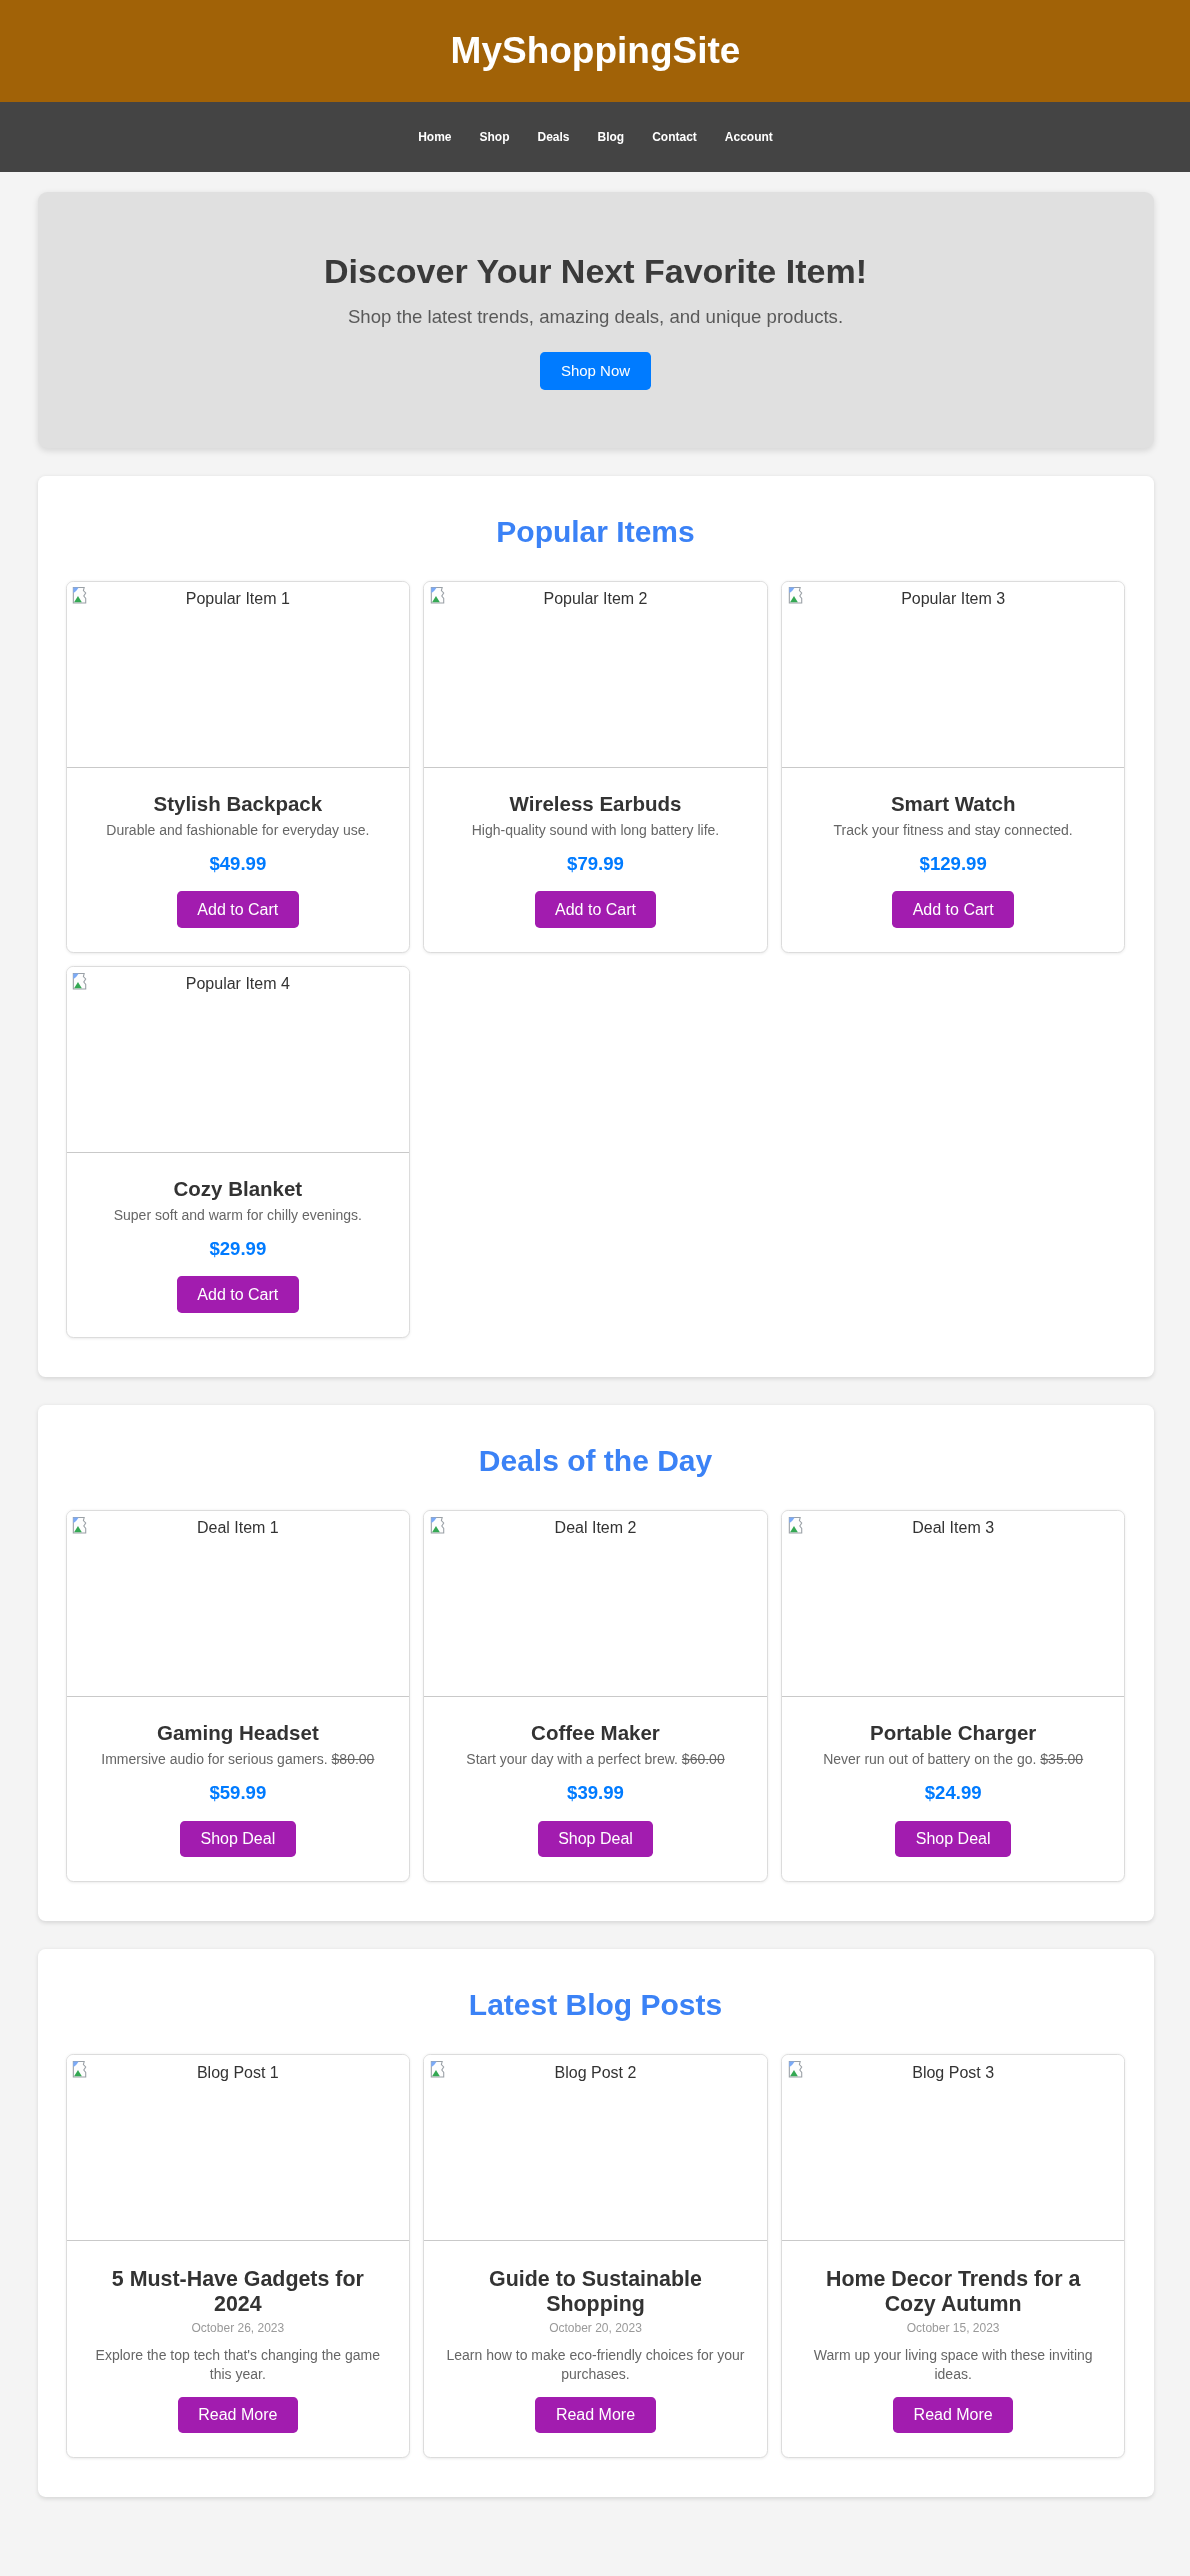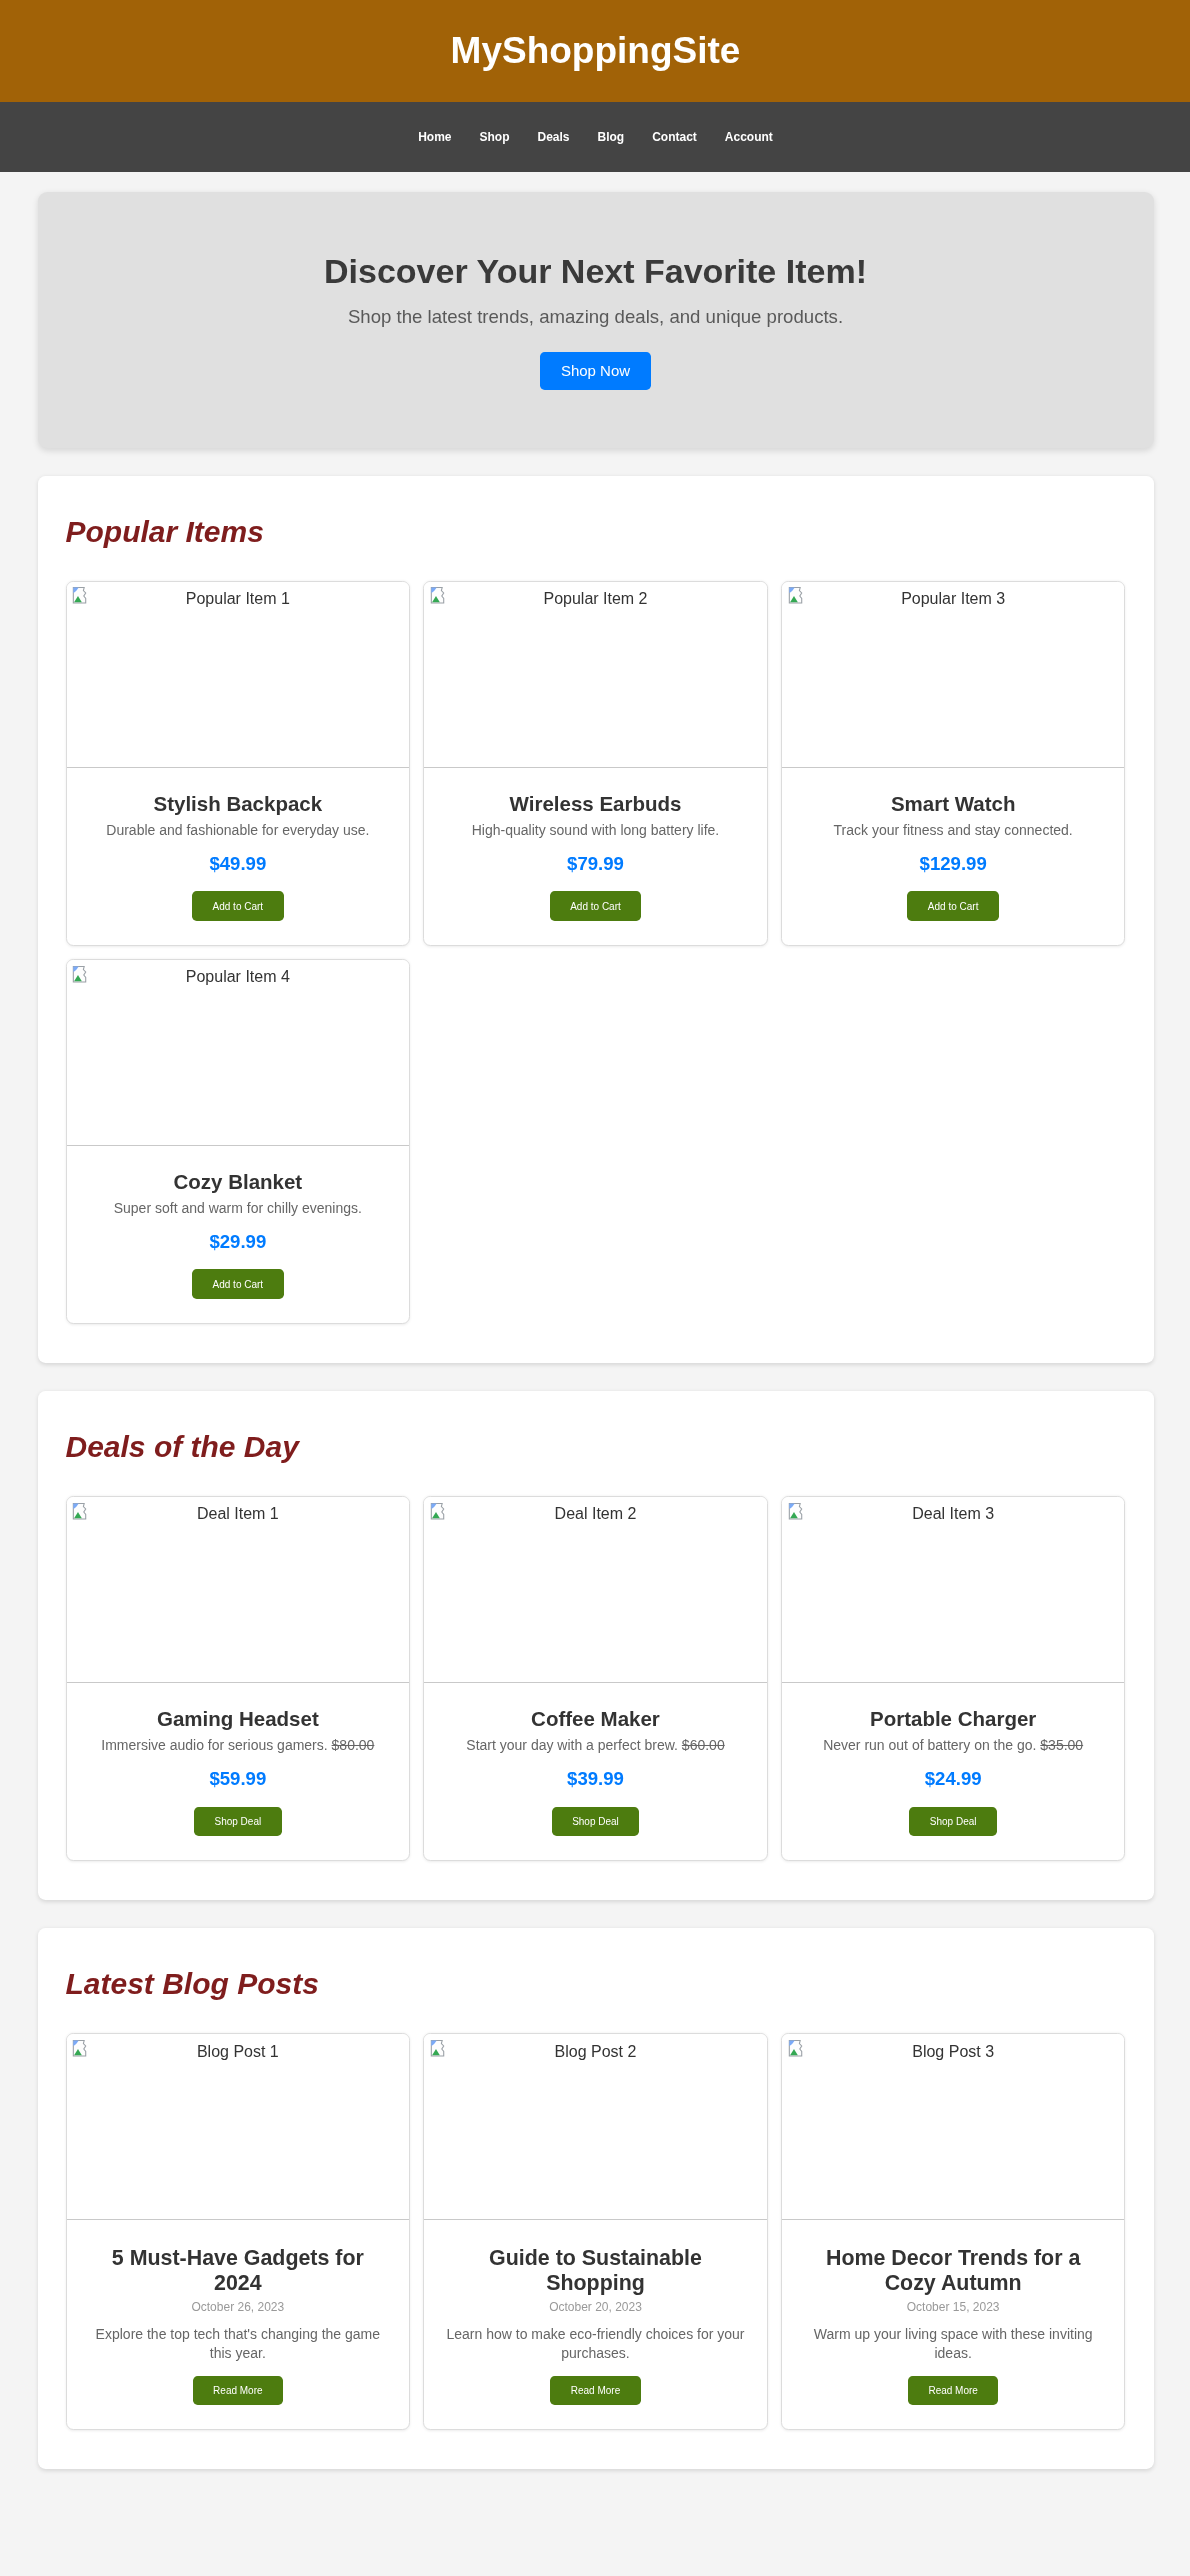--- a/index.html
+++ b/index.html
@@ -47,23 +47,22 @@
     font-family: inherit;
   }
 
   
   .panel {
     background: #ffffff; border-radius: 7.4px;
     box-shadow: 0 1.9px 4.7px rgba(0,0,0,0.12);
     padding: 39px 28px 39px; margin-bottom: 28px;
   }
   .panel h2 {
-    text-align: left; font-size: 30px; color: #7f1d1d;
+    text-align: center; font-size: 30px; color: #3b82f6;
     margin: 0 0 32px;
-    font-style: italic;
   }
   .card-grid {
     display: grid;
     grid-template-columns: repeat(3, 1fr);
     gap: 13px;
   }
 
   
   .card {
     background: #fff; border: 0.9px solid #dcdcdc; border-radius: 7.4px;
@@ -76,22 +75,22 @@
   }
   .broken-icon { position: absolute; top: 4.7px; left: 4.7px; }
   .alt-text { padding-top: 8.4px; font-size: 16px; color: #333; }
   .card-body { padding: 15px 14px 24px; }
   .card-body h3 { margin: 9.3px 0 4.7px; font-size: 20.5px; color: #333; }
   .blog-card h3 { font-size: 21.4px; margin: 11px 9.3px 3.7px; }
   .desc { margin: 4.7px 7.4px 13px; font-size: 14px; color: #666; line-height: 1.35; }
   .date { margin: 1.9px 0 11px; font-size: 12px; color: #999; }
   .price { margin: 7.4px 0 16.7px; font-size: 18.6px; font-weight: bold; color: #007bff; }
   .btn-green {
-    background: #4d7c0f; color: #fff; border: none; border-radius: 4.7px;
-    font-size: 10px; padding: 9.3px 20.5px; cursor: pointer;
+    background: #a21caf; color: #fff; border: none; border-radius: 4.7px;
+    font-size: 16px; padding: 9.3px 20.5px; cursor: pointer;
     font-family: inherit;
   }
   s { color: #666; }
 </style>
 </head>
 <body>
 
 <header class="site-header">
   <h1>MyShoppingSite</h1>
 </header>

